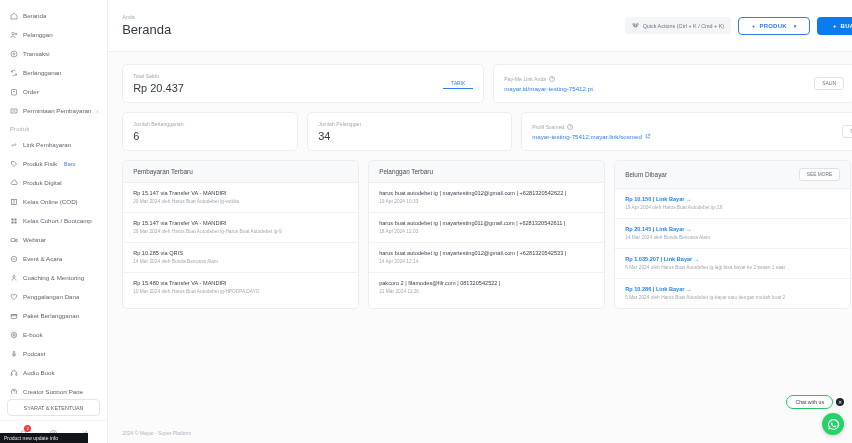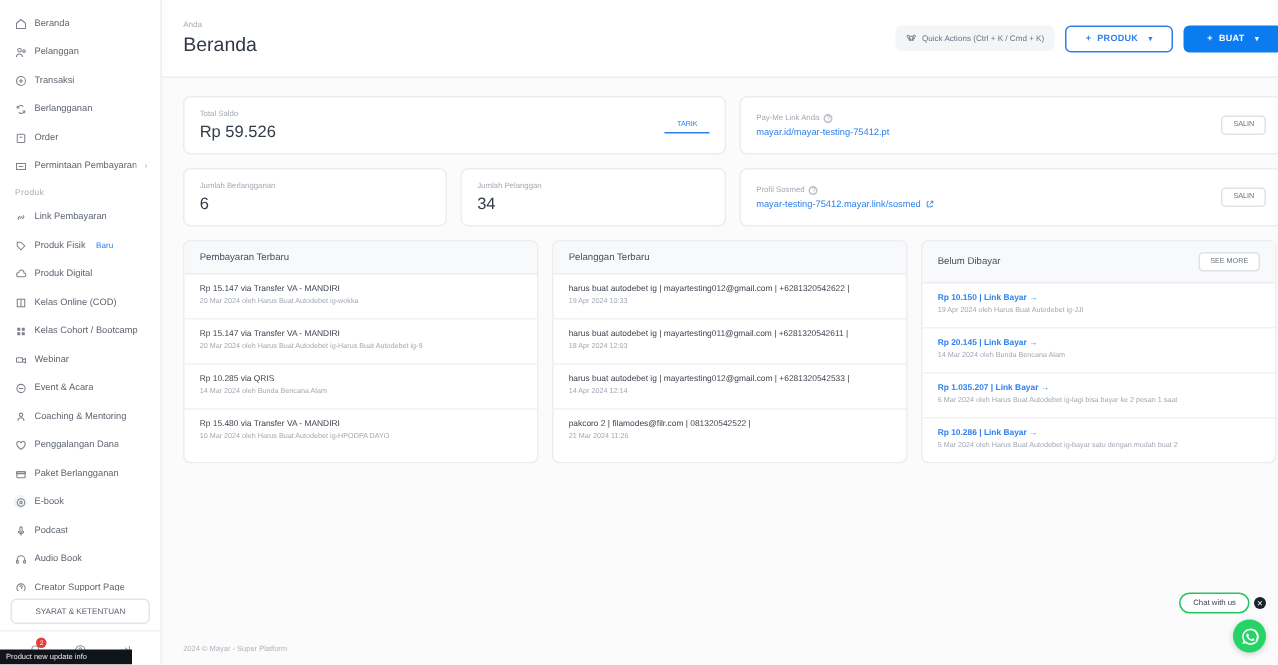--- a/index.html
+++ b/index.html
@@ -411,21 +411,21 @@
         </div>
       </div>
     </div>
 
     <div class="content">
 
       <div class="row">
         <div class="card" style="width:362px">
           <div class="grow">
             <div class="clabel">Total Saldo</div>
-            <div class="cvalue">Rp 59.526</div>
+            <div class="cvalue">Rp 20.437</div>
           </div>
           <div class="mini-btn blue">TARIK</div>
         </div>
         <div class="card" style="width:362px">
           <div class="grow">
             <div class="clabel">
               <span>Pay-Me Link Anda</span>
               <span class="info">?</span>
             </div>
             <div class="clink">
@@ -436,21 +436,21 @@
         </div>
       </div>
 
       <div class="row">
         <div class="card" style="width:176px">
           <div class="grow">
             <div class="clabel">Jumlah Berlangganan</div>
             <div class="cvalue">6</div>
           </div>
         </div>
-        <div class="card" style="width:177px">
+        <div class="card" style="width:205px">
           <div class="grow">
             <div class="clabel">Jumlah Pelanggan</div>
             <div class="cvalue">34</div>
           </div>
         </div>
         <div class="card" style="width:362px">
           <div class="grow">
             <div class="clabel">
               <span>Profil Sosmed</span>
               <span class="info">?</span>

